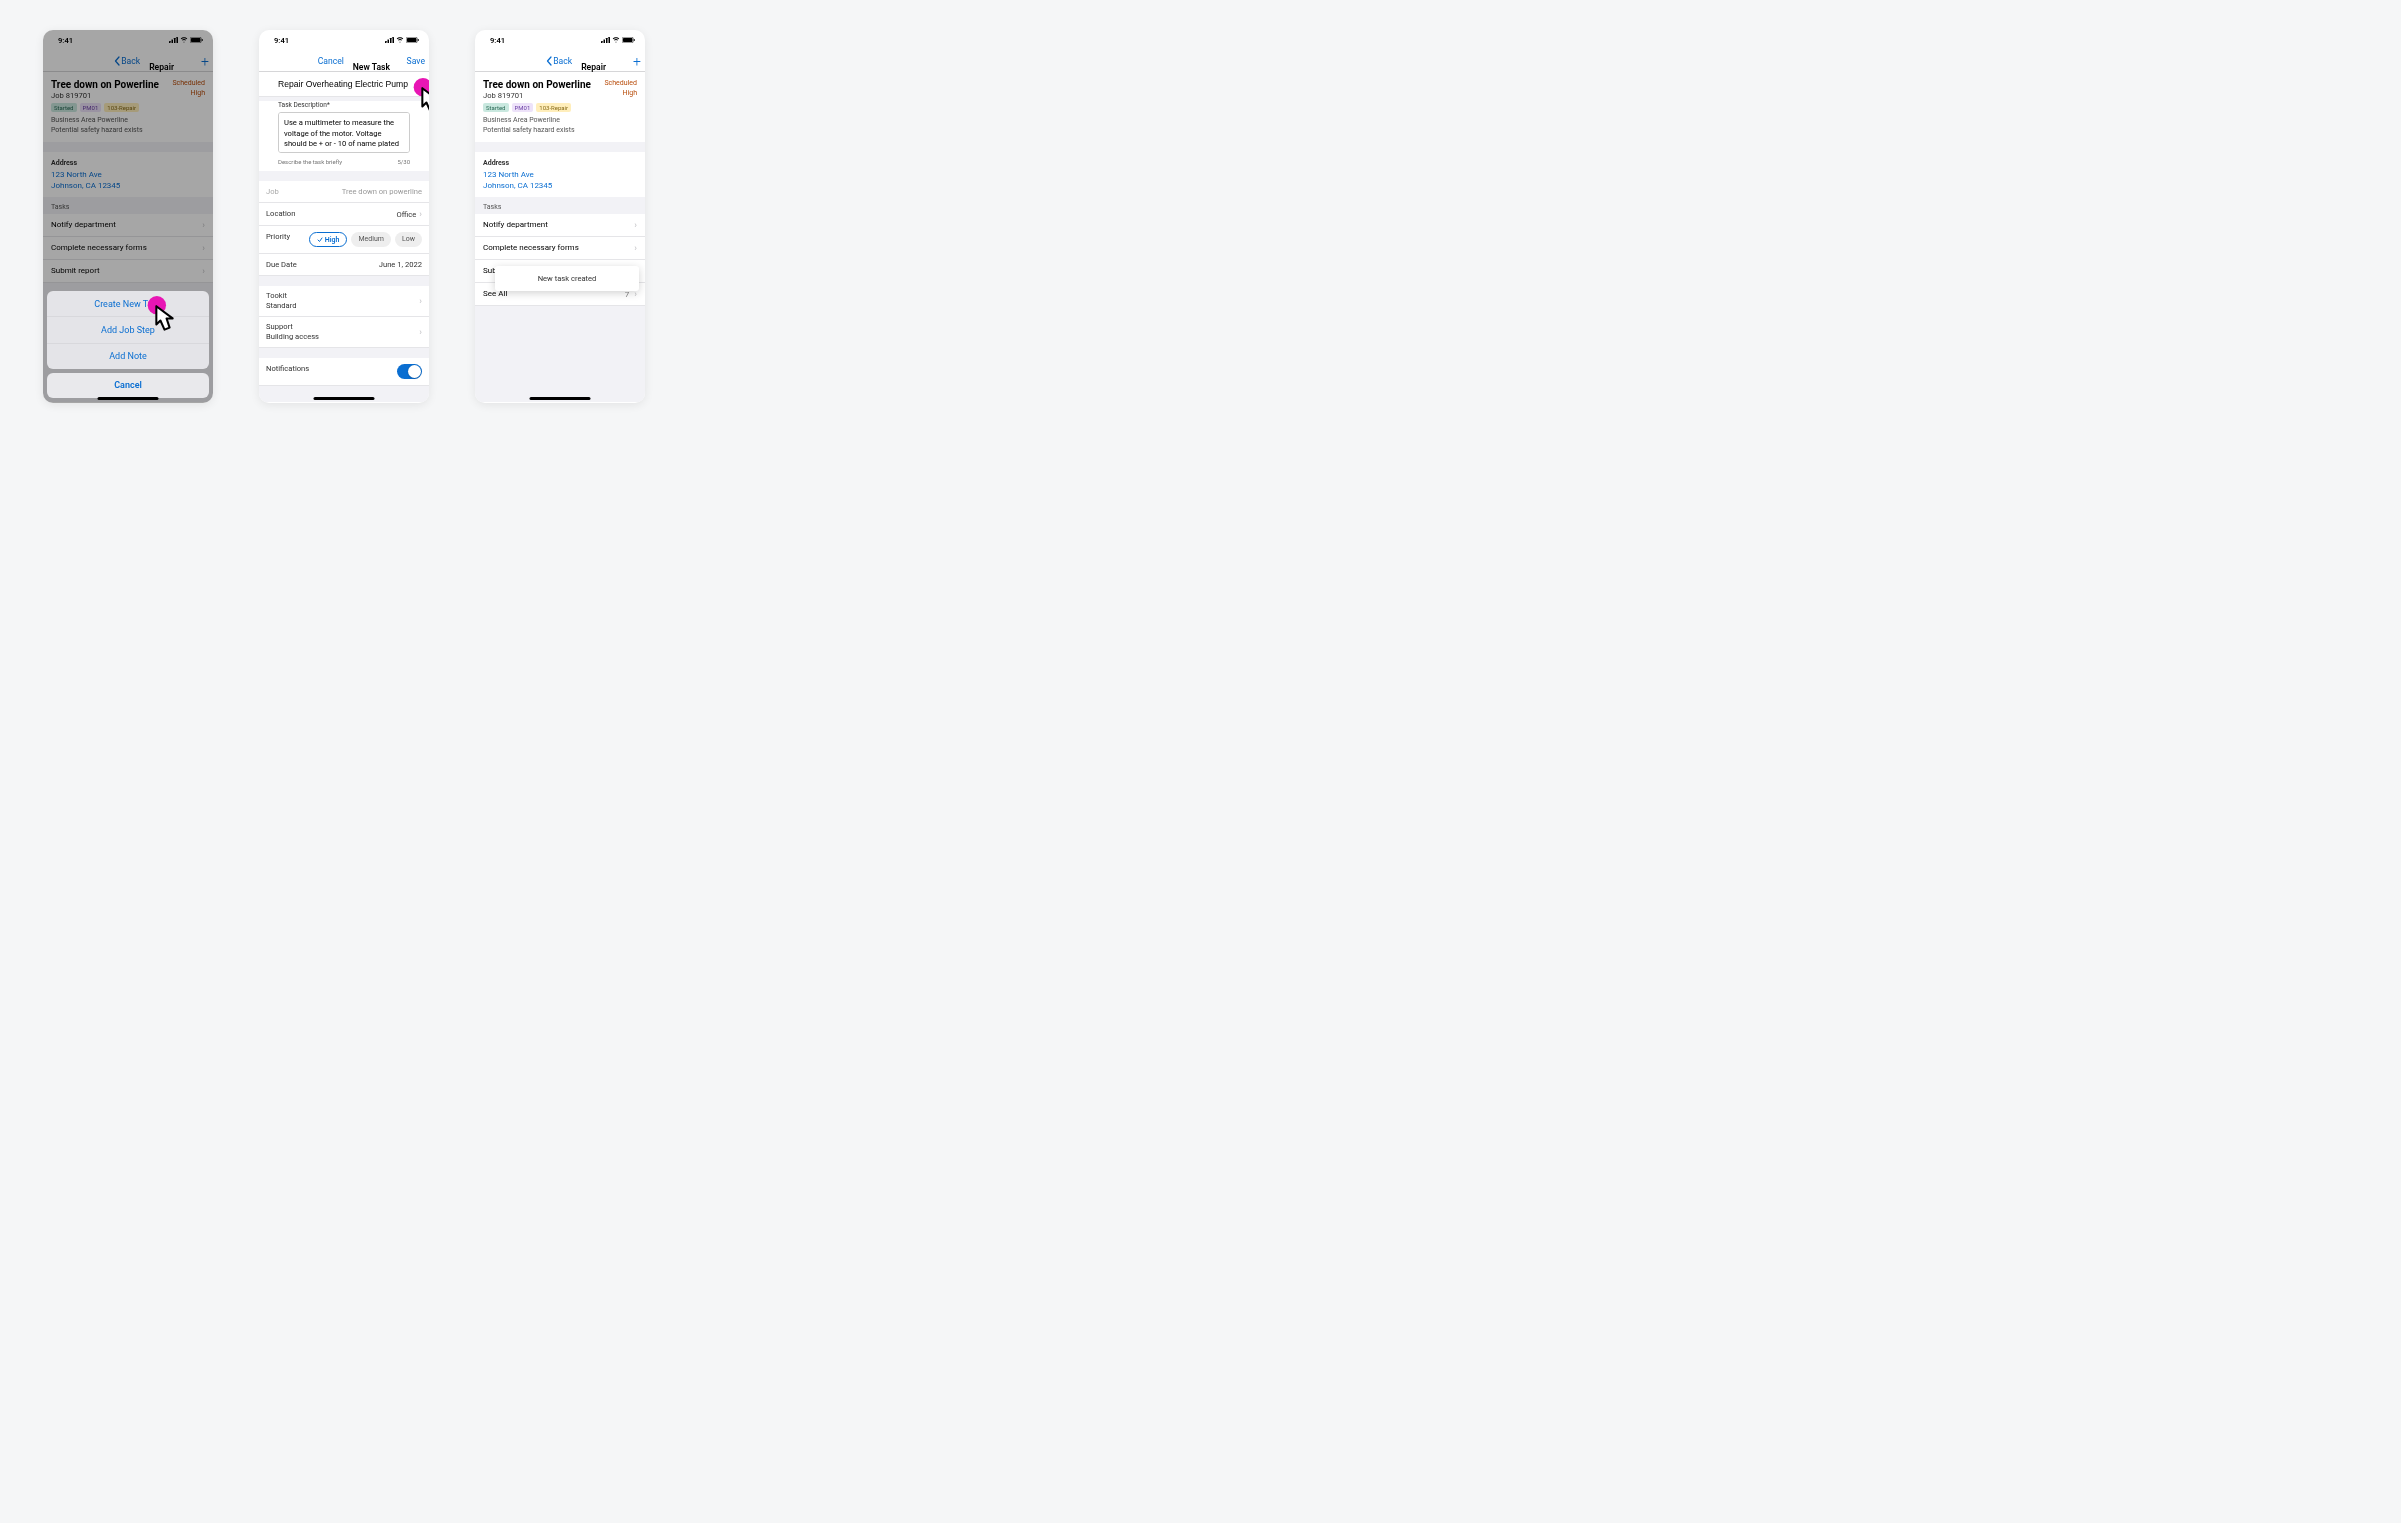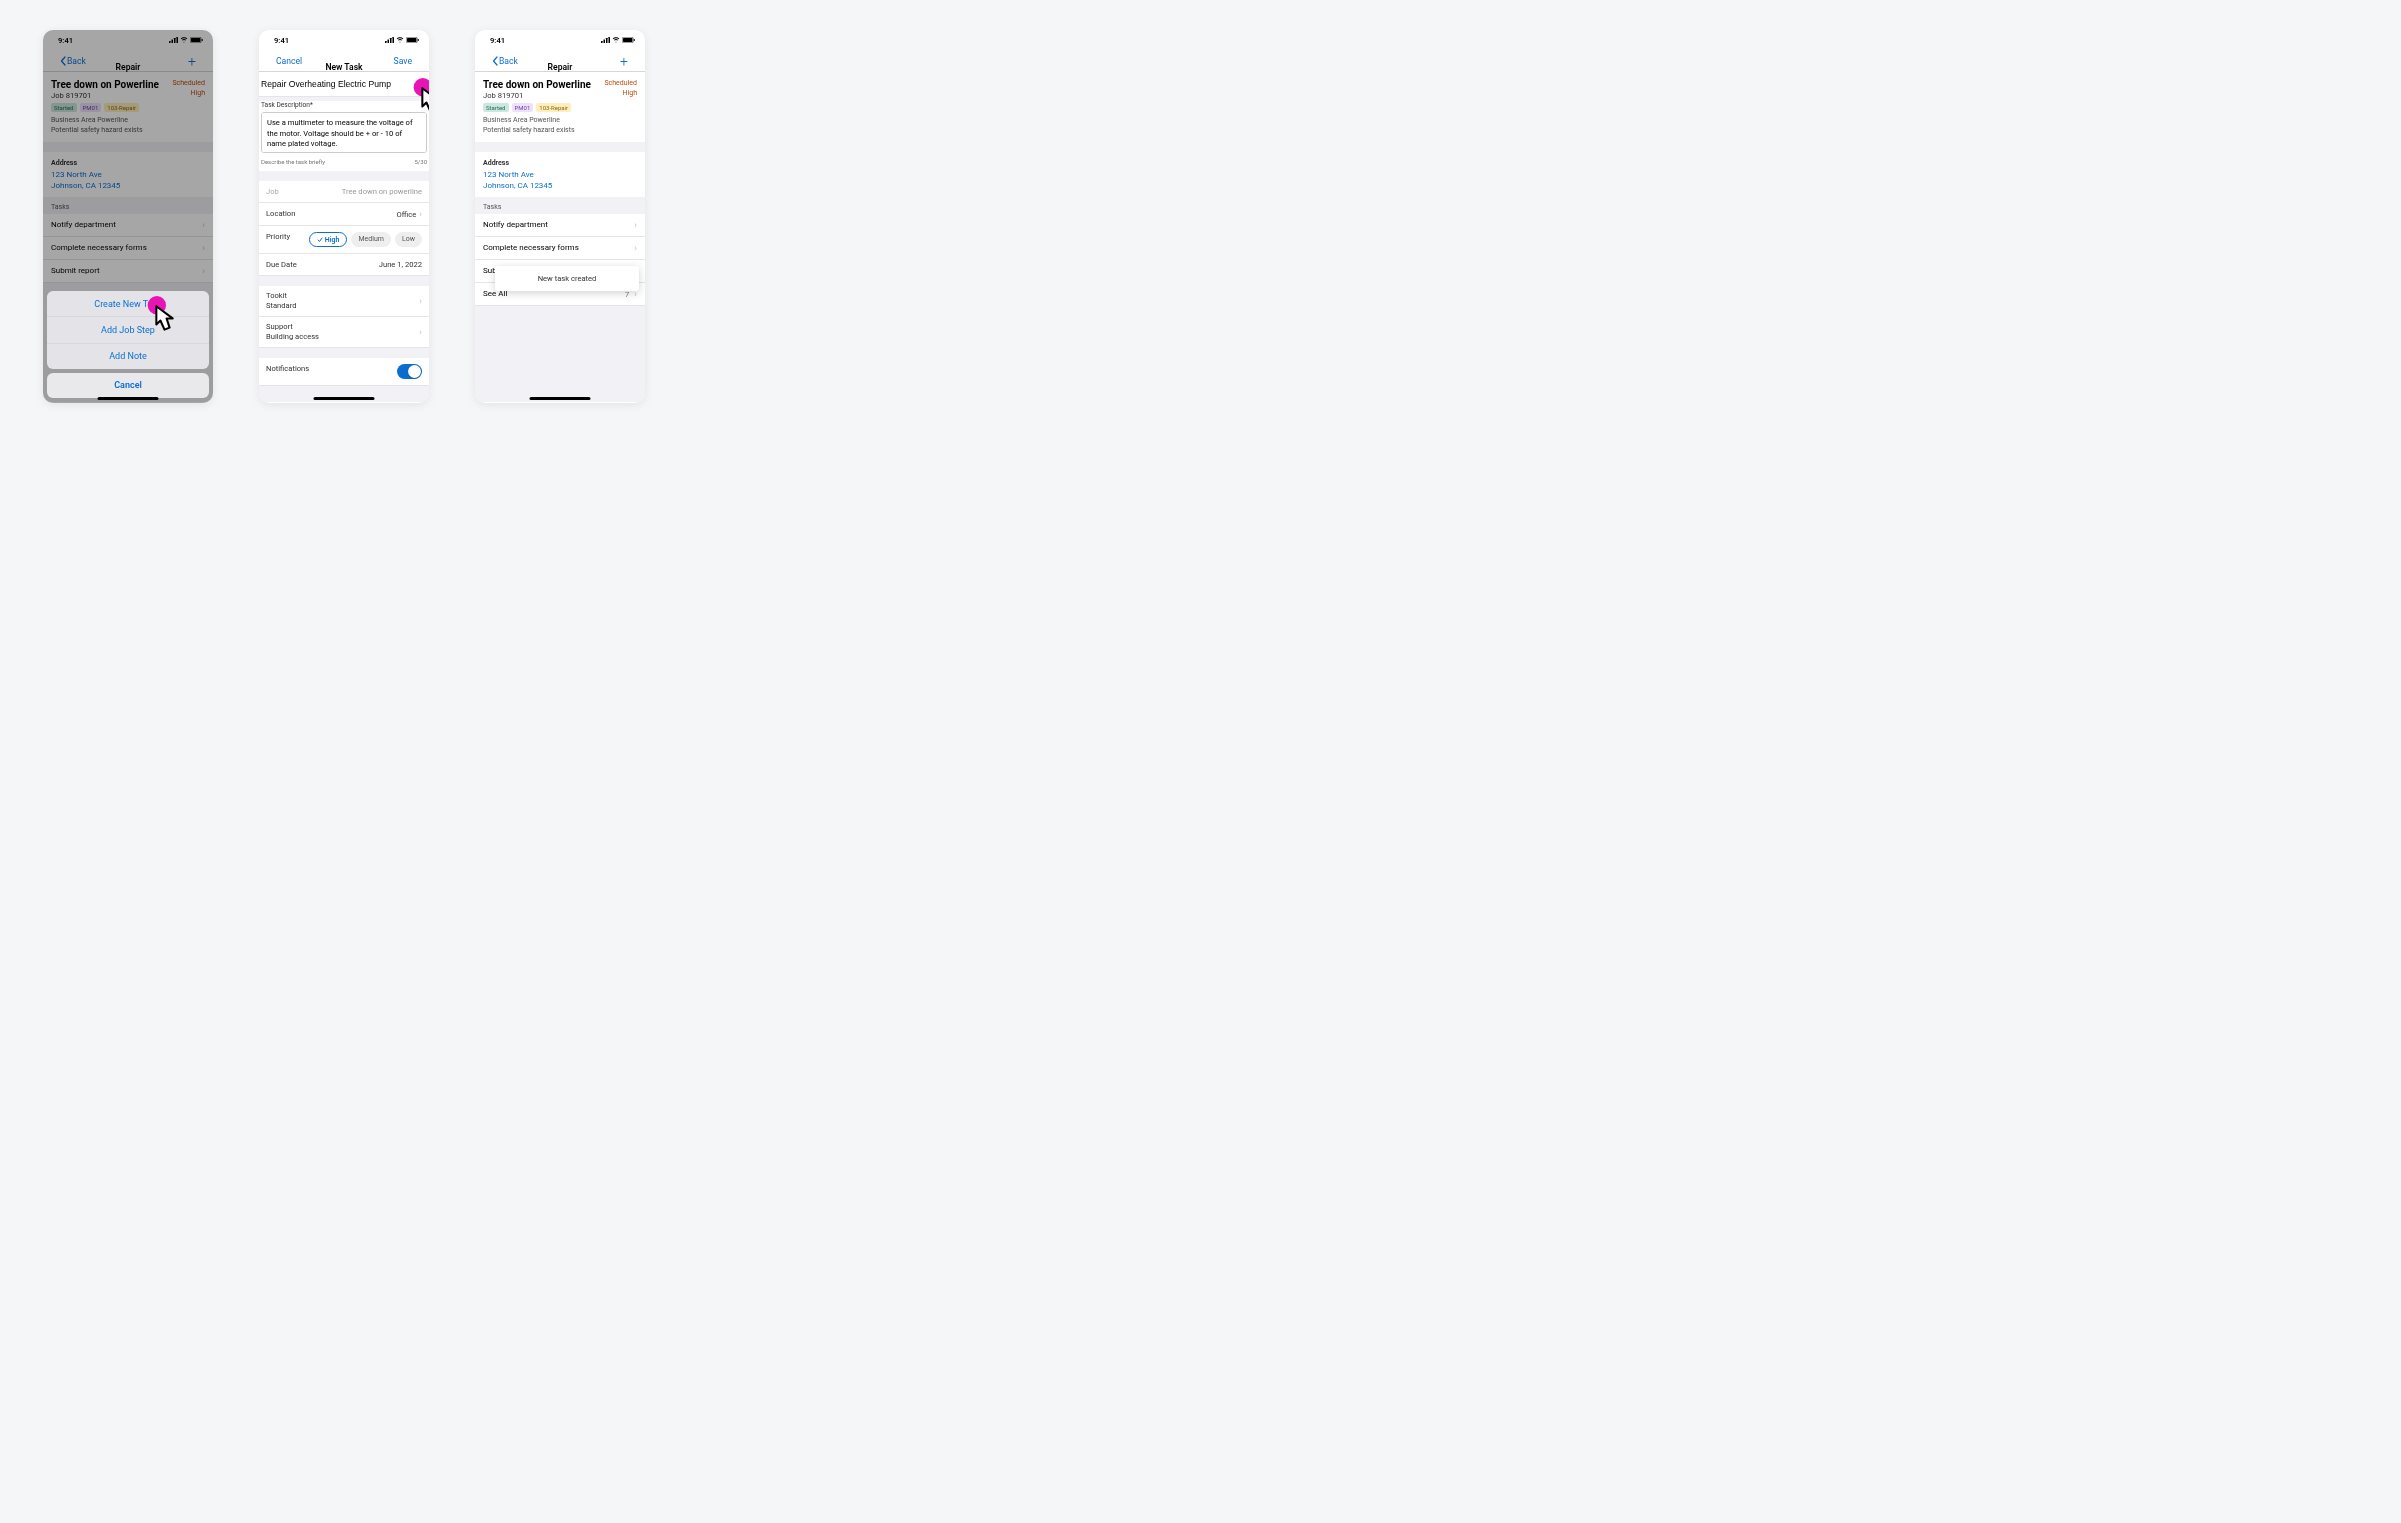--- a/index.html
+++ b/index.html
@@ -30,22 +30,22 @@
     padding: 0 10px 0 15px;
     font-size: 7.6px;
     font-weight: 600;
   }
   .status-icons { display:flex; align-items:center; gap:2px; }
   .status-icons svg { display:block; }
   .navbar {
     height: 22px;
     display: flex;
     align-items: center;
-    justify-content: space-between;
-    padding: 0 17px;
+    justify-content: flex-end;
+    padding: 0 4px;
     border-bottom: 0.5px solid #d6d6d8;
   }
   .nav-left, .nav-right { width: 35px; display:flex; align-items:center; }
   .nav-right { justify-content:flex-end; }
   .nav-title { font-size: 8.6px; font-weight: 600; margin-top: 12px; }
   .nav-link { color: #0a6ed1; font-size: 8.6px; display:flex; align-items:center; gap:1px; cursor:pointer;}
   .nav-plus { color:#0a6ed1; font-size:14px; font-weight:300; cursor:pointer;}
   .content { height: calc(100% - 43px); overflow:hidden; background:#f2f2f6; }
 
   
@@ -77,21 +77,21 @@
   .sheet-wrap { position:absolute; left:4px; right:4px; bottom:5px; }
   .sheet { background:#e9e9ecf0; backdrop-filter:blur(5px); border-radius:6px; overflow:hidden; margin-bottom:4px; }
   .sheet-row { text-align:center; padding:7.6px 0; font-size:9px; color:#0a6ed1; border-bottom:0.5px solid #d8d8dc; cursor:pointer; }
   .sheet-row:last-child { border-bottom:none; }
   .sheet-cancel { background:#e9e9ec; border-radius:6px; text-align:center; padding:7.6px 0; font-size:9px; font-weight:600; color:#0a6ed1; cursor:pointer;}
 
   
   .touch-cursor { position:absolute; pointer-events:none; z-index:50; }
 
   
-  .form-row { background:#fff; padding:0 2px; }
+  .form-row { background:#fff; padding:0 19px; }
   .title-input { width:100%; border:none; font-size:8.6px; padding:7px 0; outline:none; }
   .field-label { font-size:6.6px; color:#333; margin-top:4px; }
   .textarea {
     width:100%; border:0.5px solid #ccc; border-radius:3px;
     padding:5px; font-size:7.6px; line-height:1.4;
     margin-top:3px; resize:none; font-family:inherit;
     height:41px;
   }
   .hint-row { display:flex; justify-content:space-between; font-size:6px; color:#777; padding:3px 0 6px; }
   .kv-row { background:#fff; padding:6px 7px; display:flex; justify-content:space-between; align-items:flex-start; border-bottom:0.5px solid #e5e5e8; font-size:7.6px; }

